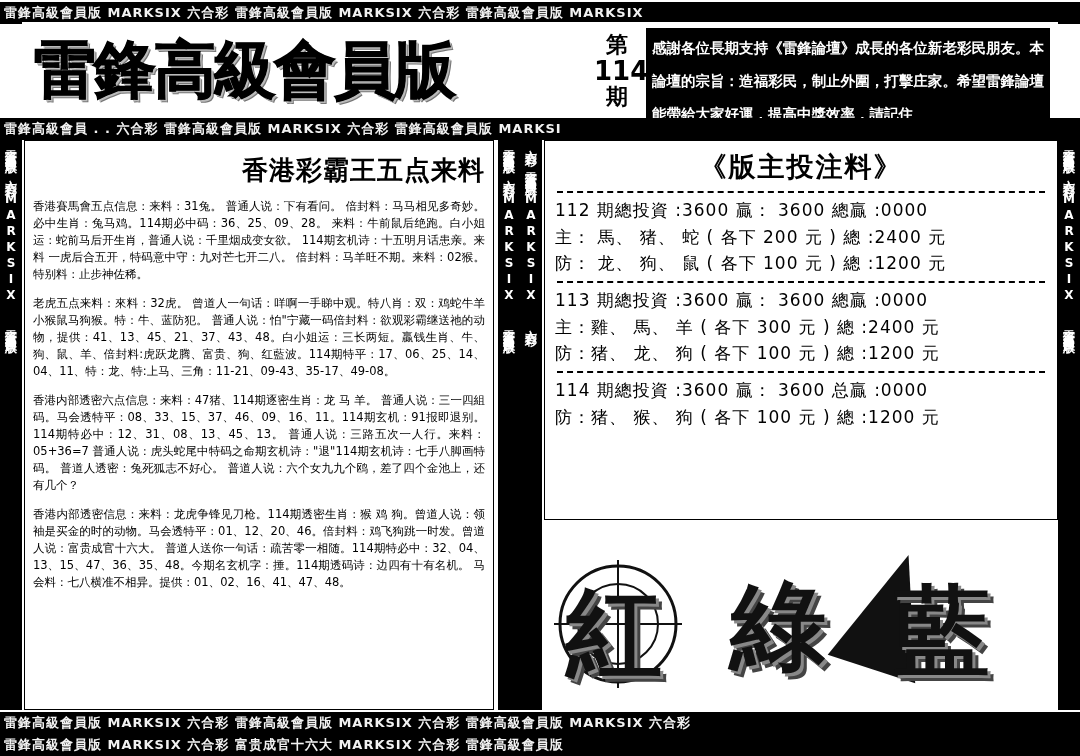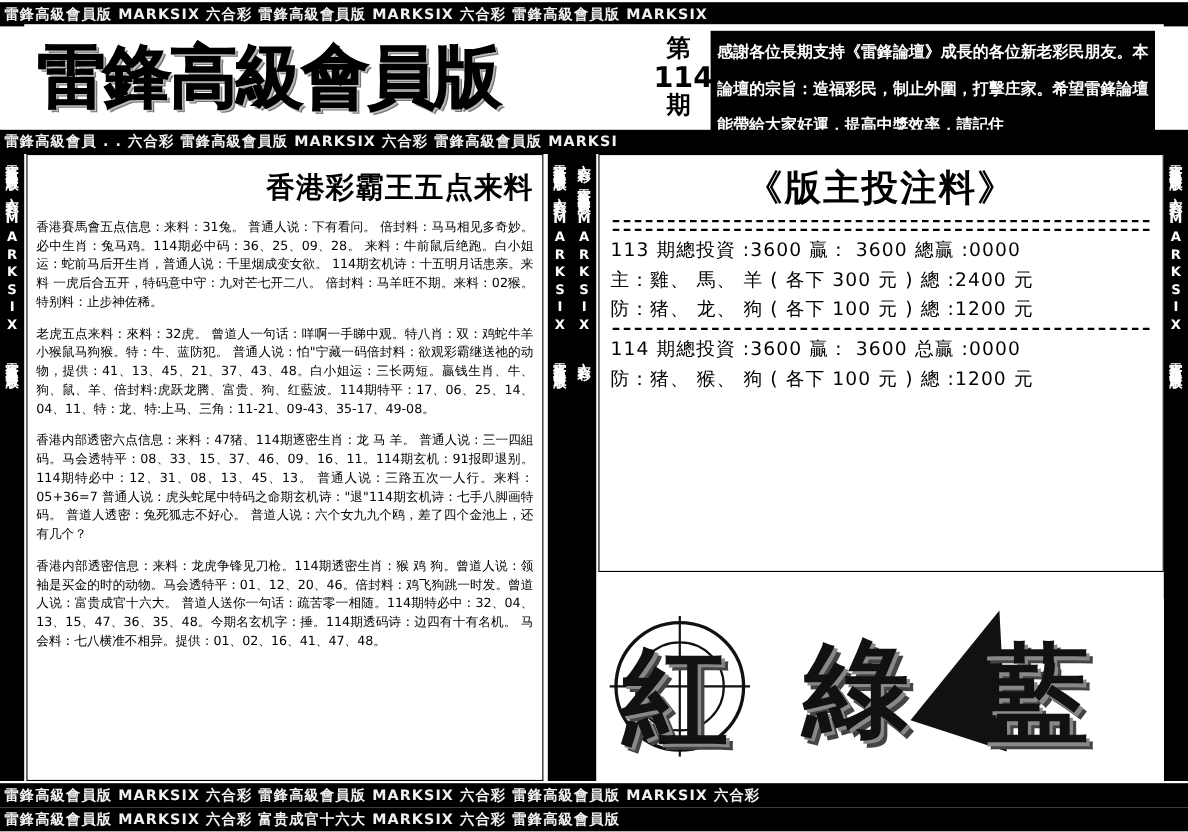--- a/index.html
+++ b/index.html
@@ -110,21 +110,21 @@
   }
 
   
   .right-col{
     position:absolute;left:544px;top:140px;width:514px;height:380px;
     background:#fff;border:1px solid #000;box-sizing:border-box;
     padding:4px 10px;
     overflow:hidden;
   }
   .right-title{
-    text-align:center;font-size:33px;font-weight:bold;
+    text-align:center;font-size:27px;font-weight:bold;
     margin:4px 0 2px;letter-spacing:2px;
   }
   .rule{
     border:0;border-top:2px dashed #000;margin:6px 2px;
   }
   .blk{margin:2px 0 4px;}
   .blk .hdr{font-size:17px;letter-spacing:1px;margin:2px 0 4px;}
   .blk .row{font-size:17px;letter-spacing:1px;margin:3px 0;}
 
   
@@ -187,20 +187,25 @@
     <p class="para">香港賽馬會五点信息：来料：31兔。 普通人说：下有看问。 倍封料：马马相见多奇妙。 必中生肖：兔马鸡。114期必中码：36、25、09、28。 来料：牛前鼠后绝跑。白小姐运：蛇前马后开生肖，普通人说：千里烟成变女欲。 114期玄机诗：十五明月话患亲。来料 一虎后合五开，特码意中守：九对芒七开二八。 倍封料：马羊旺不期。来料：02猴。特别料：止步神佐稀。</p>
     <p class="para">老虎五点来料：來料：32虎。 曾道人一句话：咩啊一手睇中观。特八肖：双：鸡蛇牛羊小猴鼠马狗猴。特：牛、蓝防犯。 普通人说：怕"宁藏一码倍封料：欲观彩霸继送祂的动物，提供：41、13、45、21、37、43、48。白小姐运：三长两短。贏钱生肖、牛、狗、鼠、羊、倍封料:虎跃龙腾、富贵、狗、红藍波。114期特平：17、06、25、14、04、11、特：龙、特:上马、三角：11-21、09-43、35-17、49-08。</p>
     <p class="para">香港内部透密六点信息：来料：47猪、114期逐密生肖：龙 马 羊。 普通人说：三一四組码。马会透特平：08、33、15、37、46、09、16、11。114期玄机：91报即退别。114期特必中：12、31、08、13、45、13。 普通人说：三路五次一人行。来料：05+36=7 普通人说：虎头蛇尾中特码之命期玄机诗："退"114期玄机诗：七手八脚画特码。 普道人透密：兔死狐志不好心。 普道人说：六个女九九个鸥，差了四个金池上，还有几个？</p>
     <p class="para">香港内部透密信息：来料：龙虎争锋见刀枪。114期透密生肖：猴 鸡 狗。曾道人说：领袖是买金的时的动物。马会透特平：01、12、20、46。倍封料：鸡飞狗跳一时发。曾道人说：富贵成官十六大。 普道人送你一句话：疏苦零一相随。114期特必中：32、04、13、15、47、36、35、48。今期名玄机字：捶。114期透码诗：边四有十有名机。 马会料：七八横准不相异。提供：01、02、16、41、47、48。</p>
   </div>
 
   <div class="right-col">
     <div class="right-title">《版主投注料》</div>
     <hr class="rule">
 
+    <div class="blk">
+      <div class="hdr">112 期總投資 :3600 贏： 3600  總贏 :0000</div>
+      <div class="row">主： 馬、  猪、  蛇 ( 各下 200 元 )  總 :2400 元</div>
+      <div class="row">防： 龙、  狗、  鼠 ( 各下 100 元 )  總 :1200 元</div>
+    </div>
     <hr class="rule">
 
     <div class="blk">
       <div class="hdr">113 期總投資 :3600 贏： 3600  總贏 :0000</div>
       <div class="row">主：雞、 馬、 羊 ( 各下 300 元 )  總 :2400 元</div>
       <div class="row">防：猪、 龙、 狗 ( 各下 100 元 )  總 :1200 元</div>
     </div>
     <hr class="rule">
 
     <div class="blk">

